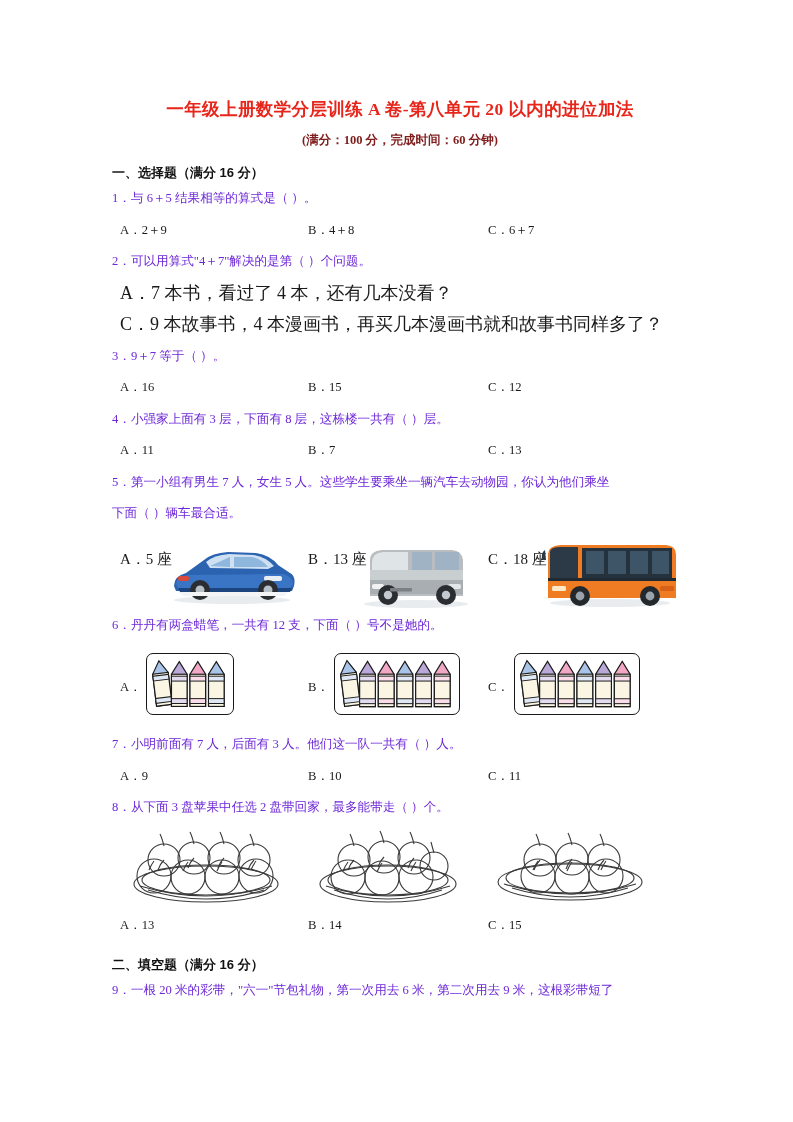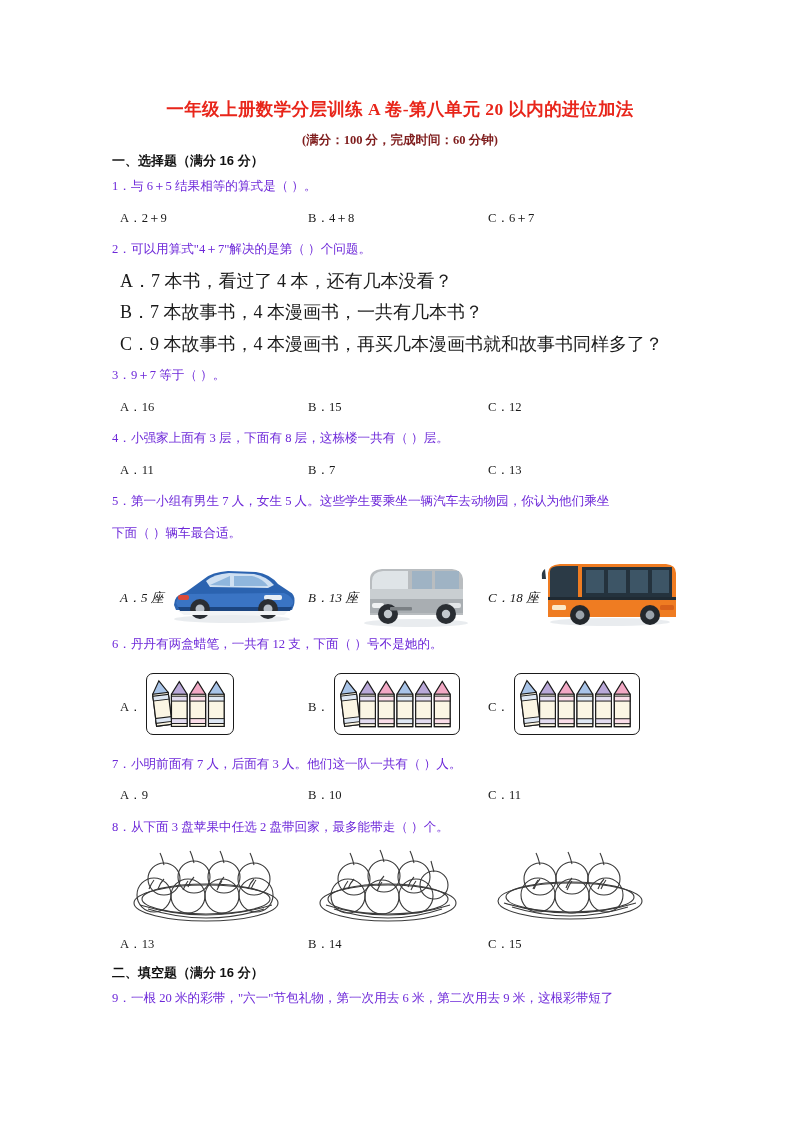--- a/index.html
+++ b/index.html
@@ -45,21 +45,21 @@
     text-align: center;
     margin-top: 9px;
     line-height: 18px;
   }
 
   
   .section-head {
     font-size: 13px;
     font-weight: bold;
     color: #111;
-    margin-top: 2px;
+    margin-top: 14px;
     line-height: 20px;
     font-family: "Liberation Sans", "DejaVu Sans", sans-serif;
   }
   .q-line {
     font-size: 12.6px;
     line-height: 31.5px;
     color: #6d28d9;
     white-space: nowrap;
   }
 
@@ -94,24 +94,23 @@
     margin-top: 8px;
   }
   .veh-cell {
     position: absolute;
     top: 0;
     height: 72px;
   }
   .veh-label {
     position: absolute;
     left: 0;
-    top: 32px;
-    font-size: 13px;
-    white-space: nowrap;
-    font-style: italic;
+    top: 12px;
+    font-size: 15px;
+    white-space: nowrap;
   }
   .veh-pic {
     position: absolute;
     top: 2px;
   }
 
   
   .crayon-row {
     position: relative;
     height: 78px;
@@ -160,21 +159,20 @@
 
     <div class="q-line">1．与 6＋5 结果相等的算式是（          ）。</div>
     <div class="opt-row">
       <span class="oc oc-a">A．2＋9</span>
       <span class="oc oc-b">B．4＋8</span>
       <span class="oc oc-c">C．6＋7</span>
     </div>
 
     <div class="q-line">2．可以用算式"4＋7"解决的是第（          ）个问题。</div>
     <div class="opt-stack">A．7 本书，看过了 4 本，还有几本没看？</div>
-    <div class="opt-stack">B．7 本故事书，4 本漫画书，一共有几本书？</div>
     <div class="opt-stack">C．9 本故事书，4 本漫画书，再买几本漫画书就和故事书同样多了？</div>
 
     <div class="q-line">3．9＋7 等于（          ）。</div>
     <div class="opt-row">
       <span class="oc oc-a">A．16</span>
       <span class="oc oc-b">B．15</span>
       <span class="oc oc-c">C．12</span>
     </div>
 
     <div class="q-line">4．小强家上面有 3 层，下面有 8 层，这栋楼一共有（          ）层。</div>

